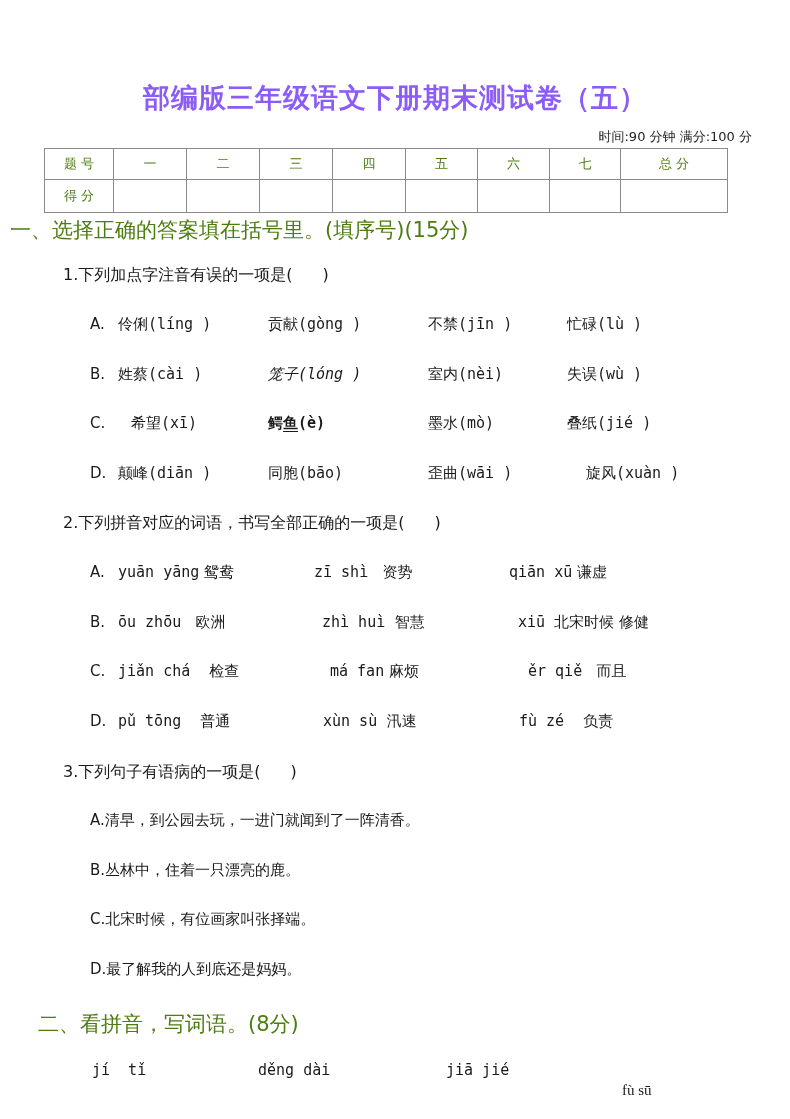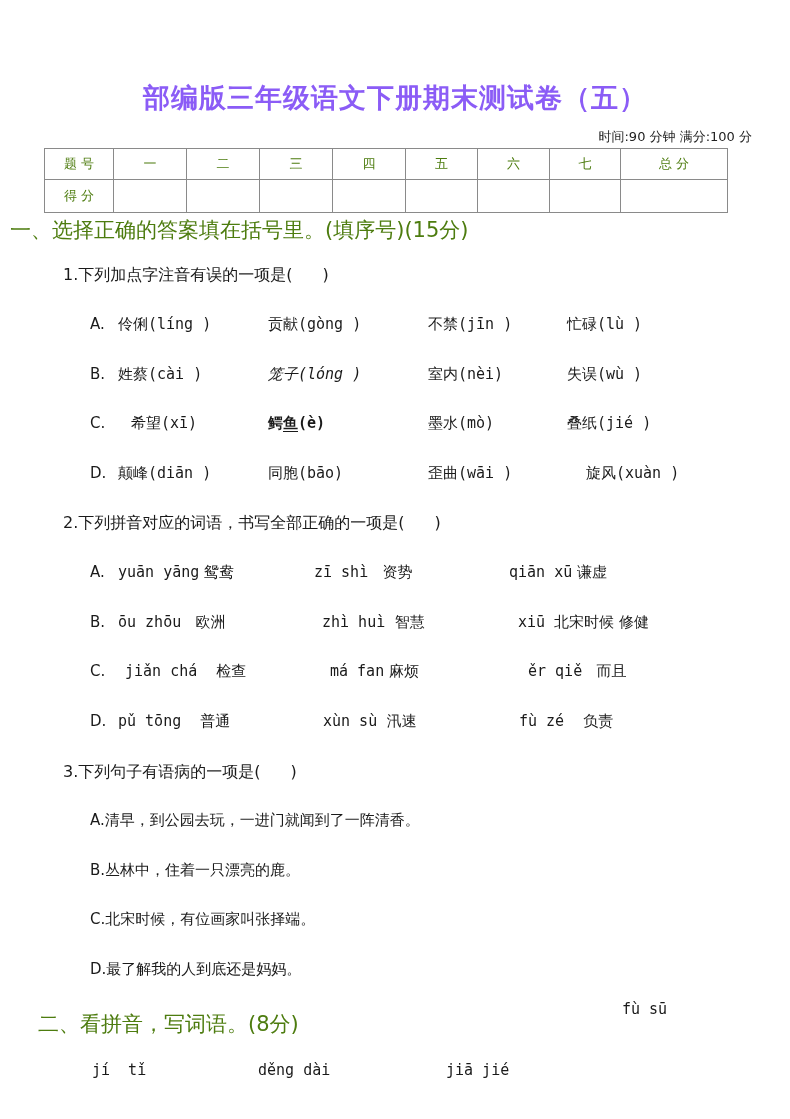--- a/index.html
+++ b/index.html
@@ -112,34 +112,34 @@
 <div class="abs opt" style="left:118px; top:563px;"><span class="mono">yuān yāng</span> <span>鸳鸯</span></div>
 <div class="abs opt" style="left:314px; top:563px;"><span class="mono">zī shì</span>&nbsp;&nbsp;&nbsp;<span>资势</span></div>
 <div class="abs opt" style="left:509px; top:563px;"><span class="mono">qiān xū</span> <span>谦虚</span></div>
 
 <div class="abs opt" style="left:90px; top:613px;">B.</div>
 <div class="abs opt" style="left:118px; top:613px;"><span class="mono">ōu zhōu</span>&nbsp;&nbsp;&nbsp;<span>欧洲</span></div>
 <div class="abs opt" style="left:322px; top:613px;"><span class="mono">zhì huì</span>&nbsp;&nbsp;<span>智慧</span></div>
 <div class="abs opt" style="left:518px; top:613px;"><span class="mono">xiū 北宋时候</span> <span>修健</span></div>
 
 <div class="abs opt" style="left:90px; top:662px;">C.</div>
-<div class="abs opt" style="left:118px; top:662px;margin-left:7px;"><span class="mono">jiǎn chá</span>&nbsp;&nbsp;&nbsp;&nbsp;<span>检查</span></div>
+<div class="abs opt" style="left:118px; top:662px;"><span class="mono">jiǎn chá</span>&nbsp;&nbsp;&nbsp;&nbsp;<span>检查</span></div>
 <div class="abs opt" style="left:330px; top:662px;"><span class="mono">má fan</span> <span>麻烦</span></div>
 <div class="abs opt" style="left:528px; top:662px;"><span class="mono">ěr qiě</span>&nbsp;&nbsp;&nbsp;<span>而且</span></div>
 
 <div class="abs opt" style="left:90px; top:712px;">D.</div>
 <div class="abs opt" style="left:118px; top:712px;"><span class="mono">pǔ tōng</span>&nbsp;&nbsp;&nbsp;&nbsp;<span>普通</span></div>
 <div class="abs opt" style="left:323px; top:712px;"><span class="mono">xùn sù</span>&nbsp;&nbsp;<span>汛速</span></div>
 <div class="abs opt" style="left:519px; top:712px;"><span class="mono">fù zé</span>&nbsp;&nbsp;&nbsp;&nbsp;<span>负责</span></div>
 
 <div class="abs q" style="left:63px; top:762px;">
   <span>3.下列句子有语病的一项是(</span><span class="paren-gap"></span><span>)</span>
 </div>
 <div class="abs opt" style="left:90px; top:811px;">A.清早，到公园去玩，一进门就闻到了一阵清香。</div>
 <div class="abs opt" style="left:90px; top:861px;">B.丛林中，住着一只漂亮的鹿。</div>
 <div class="abs opt" style="left:90px; top:910px;">C.北宋时候，有位画家叫张择端。</div>
 <div class="abs opt" style="left:90px; top:960px;">D.最了解我的人到底还是妈妈。</div>
 
 <div class="abs sec" style="left:38px; top:1010px;">二、看拼音，写词语。(8分)</div>
 <div class="abs opt mono" style="left:92px; top:1061px; white-space:pre;">jí  tǐ</div>
 <div class="abs opt mono" style="left:258px; top:1061px;">děng dài</div>
 <div class="abs opt mono" style="left:446px; top:1061px;">jiā jié</div>
-<div class="abs opt mono" style="left:622px; top:1000px;">fù sū</div>
+<div class="abs opt mono" style="left:622px; top:1082px;font-family:Liberation Serif, serif;">fù sū</div>
 
 </body></html>

